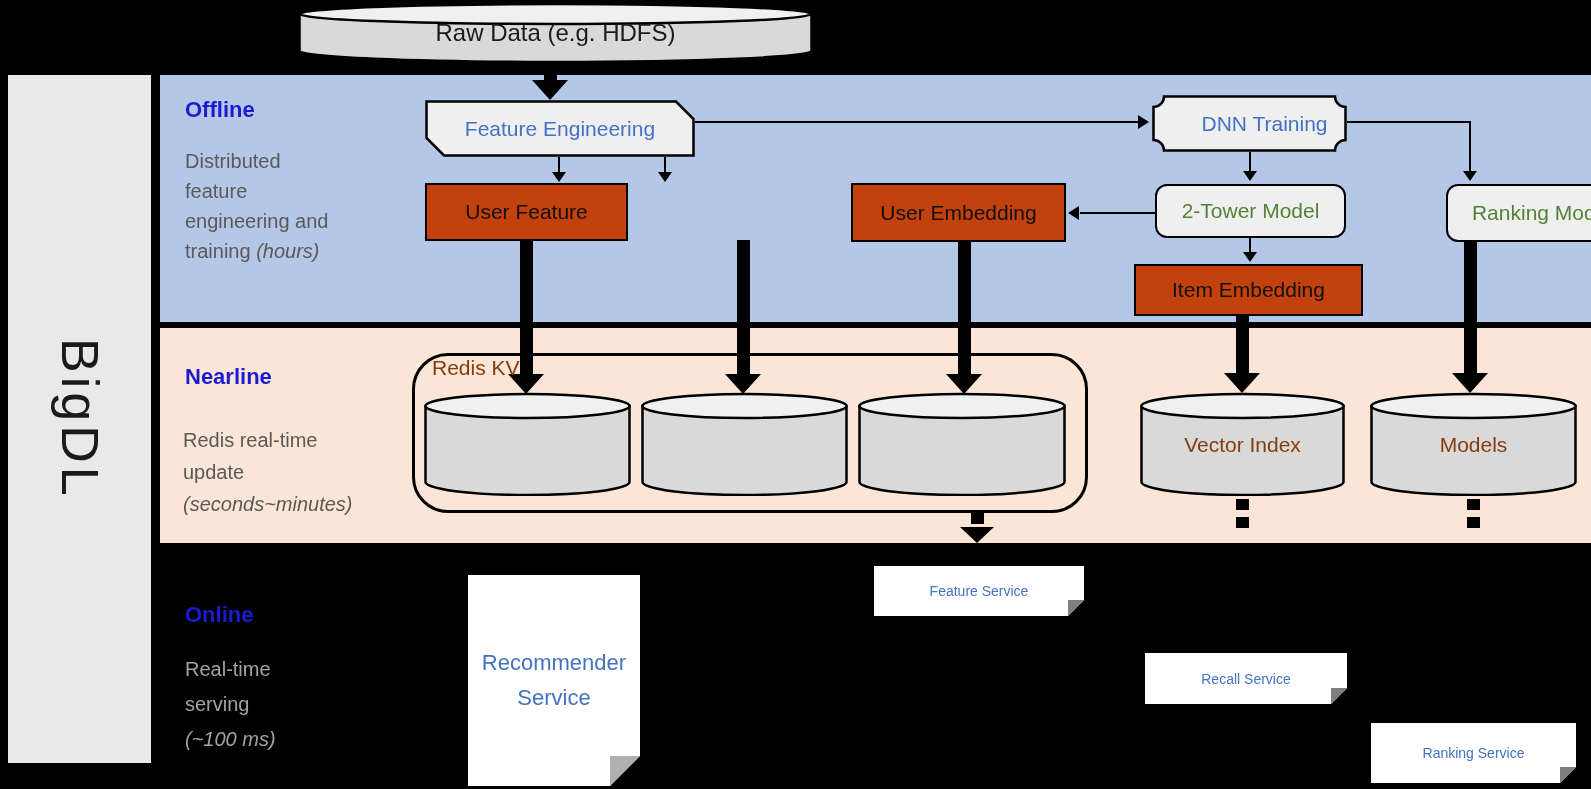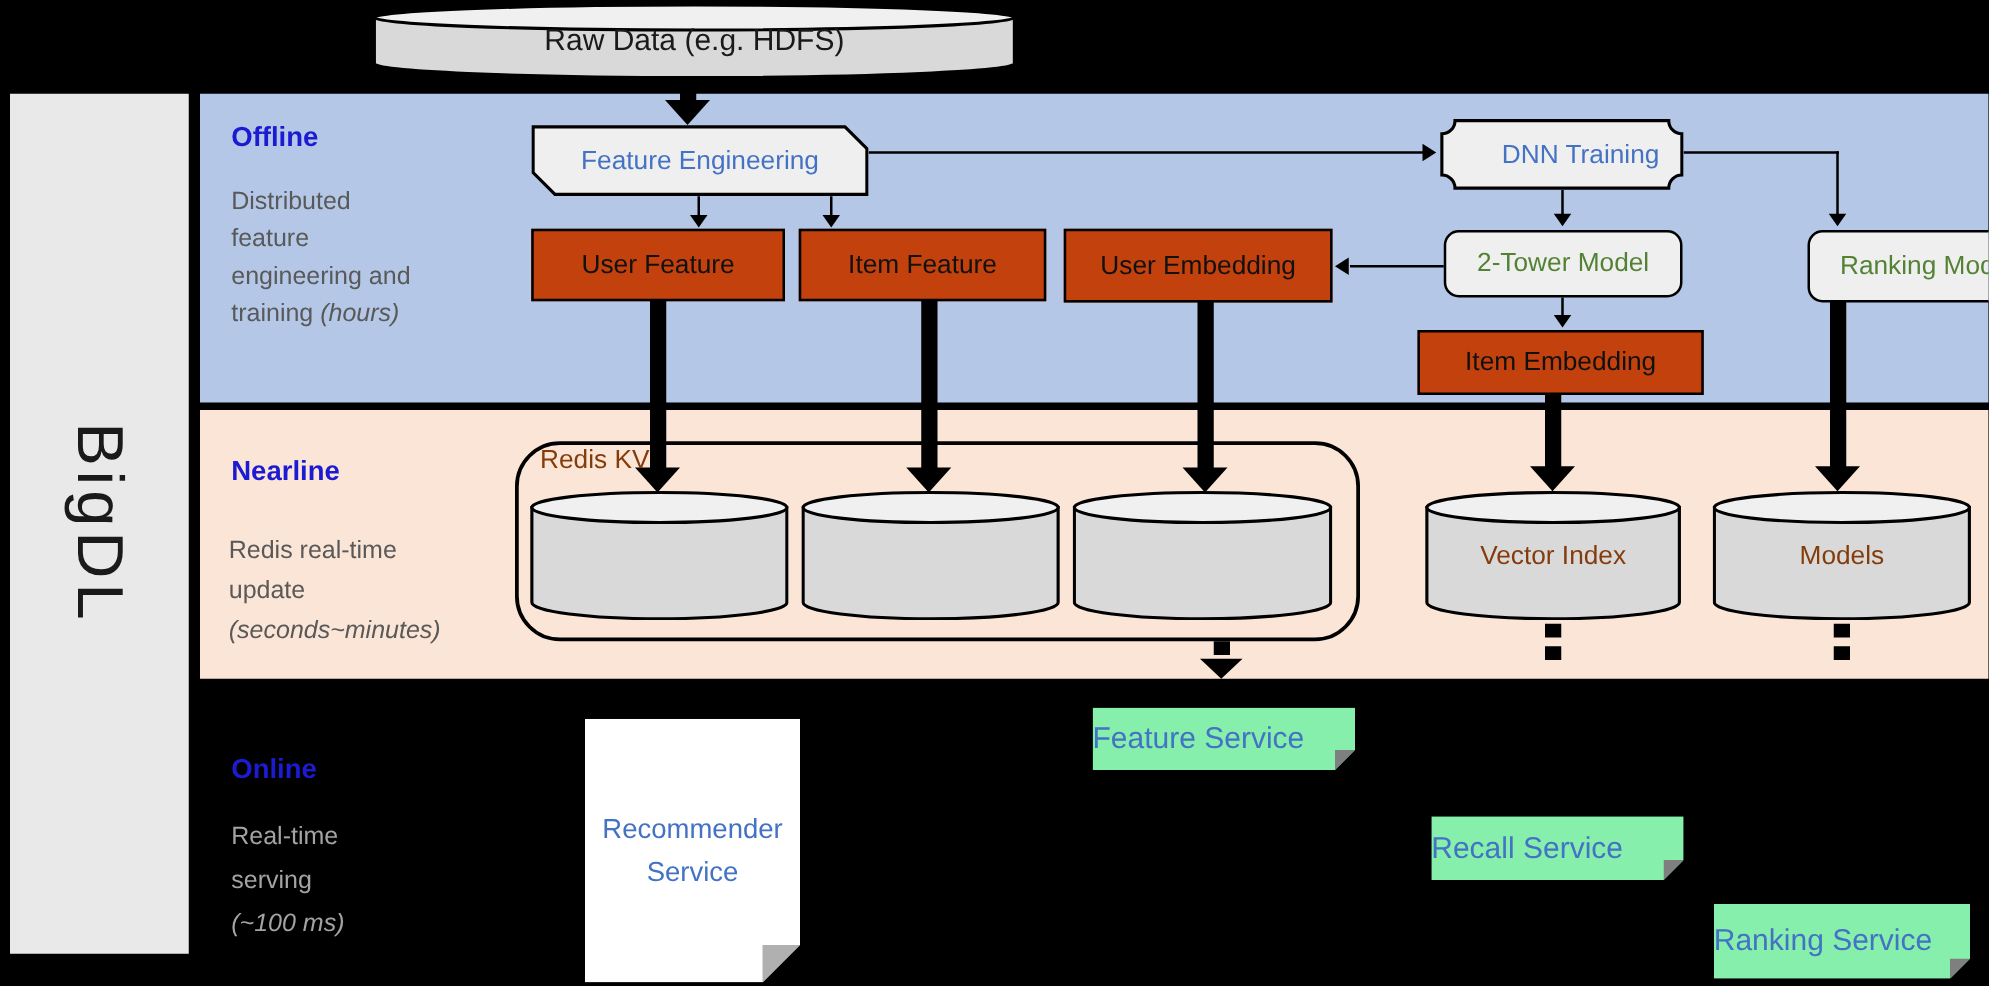--- a/index.html
+++ b/index.html
@@ -36,22 +36,22 @@
   .ah.left{border-top:7px solid transparent;border-bottom:7px solid transparent;border-right:11px solid #000;}
   .tshaft{position:absolute;width:13px;background:#000;}
   .thead{position:absolute;width:0;height:0;border-left:18px solid transparent;
          border-right:18px solid transparent;border-top:20px solid #000;}
   .dash{position:absolute;width:13px;height:11px;background:#000;}
   
   .redis-box{position:absolute;left:412px;top:353px;width:676px;height:160px;
              border:3px solid #000;border-radius:36px;box-sizing:border-box;}
   .cyl-label{position:absolute;text-align:center;font-size:21px;color:#843c0c;}
   
-  .note{position:absolute;background:#86efac;display:flex;align-items:center;justify-content:flex-start;
-        font-size:24px;color:#4472c4;
+  .note{position:absolute;background:#ffffff;display:flex;align-items:center;justify-content:center;
+        font-size:14px;color:#4472c4;
         clip-path:polygon(0 0,100% 0,100% calc(100% - 16px),calc(100% - 16px) 100%,0 100%);}
   .flap{position:absolute;right:0;bottom:0;width:0;height:0;
         border-left:16px solid #7f7f7f;border-bottom:16px solid transparent;}
   .doc{position:absolute;background:#fff;display:flex;align-items:center;justify-content:center;
        text-align:center;font-size:22px;color:#4472c4;line-height:1.55;
        clip-path:polygon(0 0,100% 0,100% calc(100% - 30px),calc(100% - 30px) 100%,0 100%);}
   .doc .flap{border-left:30px solid #b0b0b0;border-bottom:30px solid transparent;}
   .raw-lbl{position:absolute;left:298px;top:19px;width:515px;text-align:center;
            font-size:24px;color:#1a1a1a;}
   .it{font-style:italic;}
@@ -109,23 +109,20 @@
   <div class="node" style="left:1152px;top:95px;width:225px;height:57px;">
     <svg width="195" height="57">
       <path d="M 12 1.5 L 183 1.5 A 10.5 10.5 0 0 0 193.5 12 L 193.5 45 A 10.5 10.5 0 0 0 183 55.5 L 12 55.5 A 10.5 10.5 0 0 0 1.5 45 L 1.5 12 A 10.5 10.5 0 0 0 12 1.5 Z" fill="#efefef" stroke="#000" stroke-width="2.5"></path>
     </svg>
     <span class="lbl blue">DNN Training</span>
   </div>
 
   <div class="node gbox" style="left:425px;top:183px;width:203px;height:58px;">
     <span class="lbl">User Feature</span>
   </div>
-  <div class="node gbox" style="left:639px;top:183px;width:198px;height:58px;">
-    <span class="lbl">Item Feature</span>
-  </div>
   <div class="node gbox" style="left:851px;top:183px;width:215px;height:59px;">
     <span class="lbl">User Embedding</span>
   </div>
   <div class="node gbox" style="left:1134px;top:264px;width:229px;height:52px;">
     <span class="lbl">Item Embedding</span>
   </div>
 
   <div class="node rbox" style="left:1155px;top:184px;width:191px;height:54px;">
     <span class="lbl green">2-Tower Model</span>
   </div>

